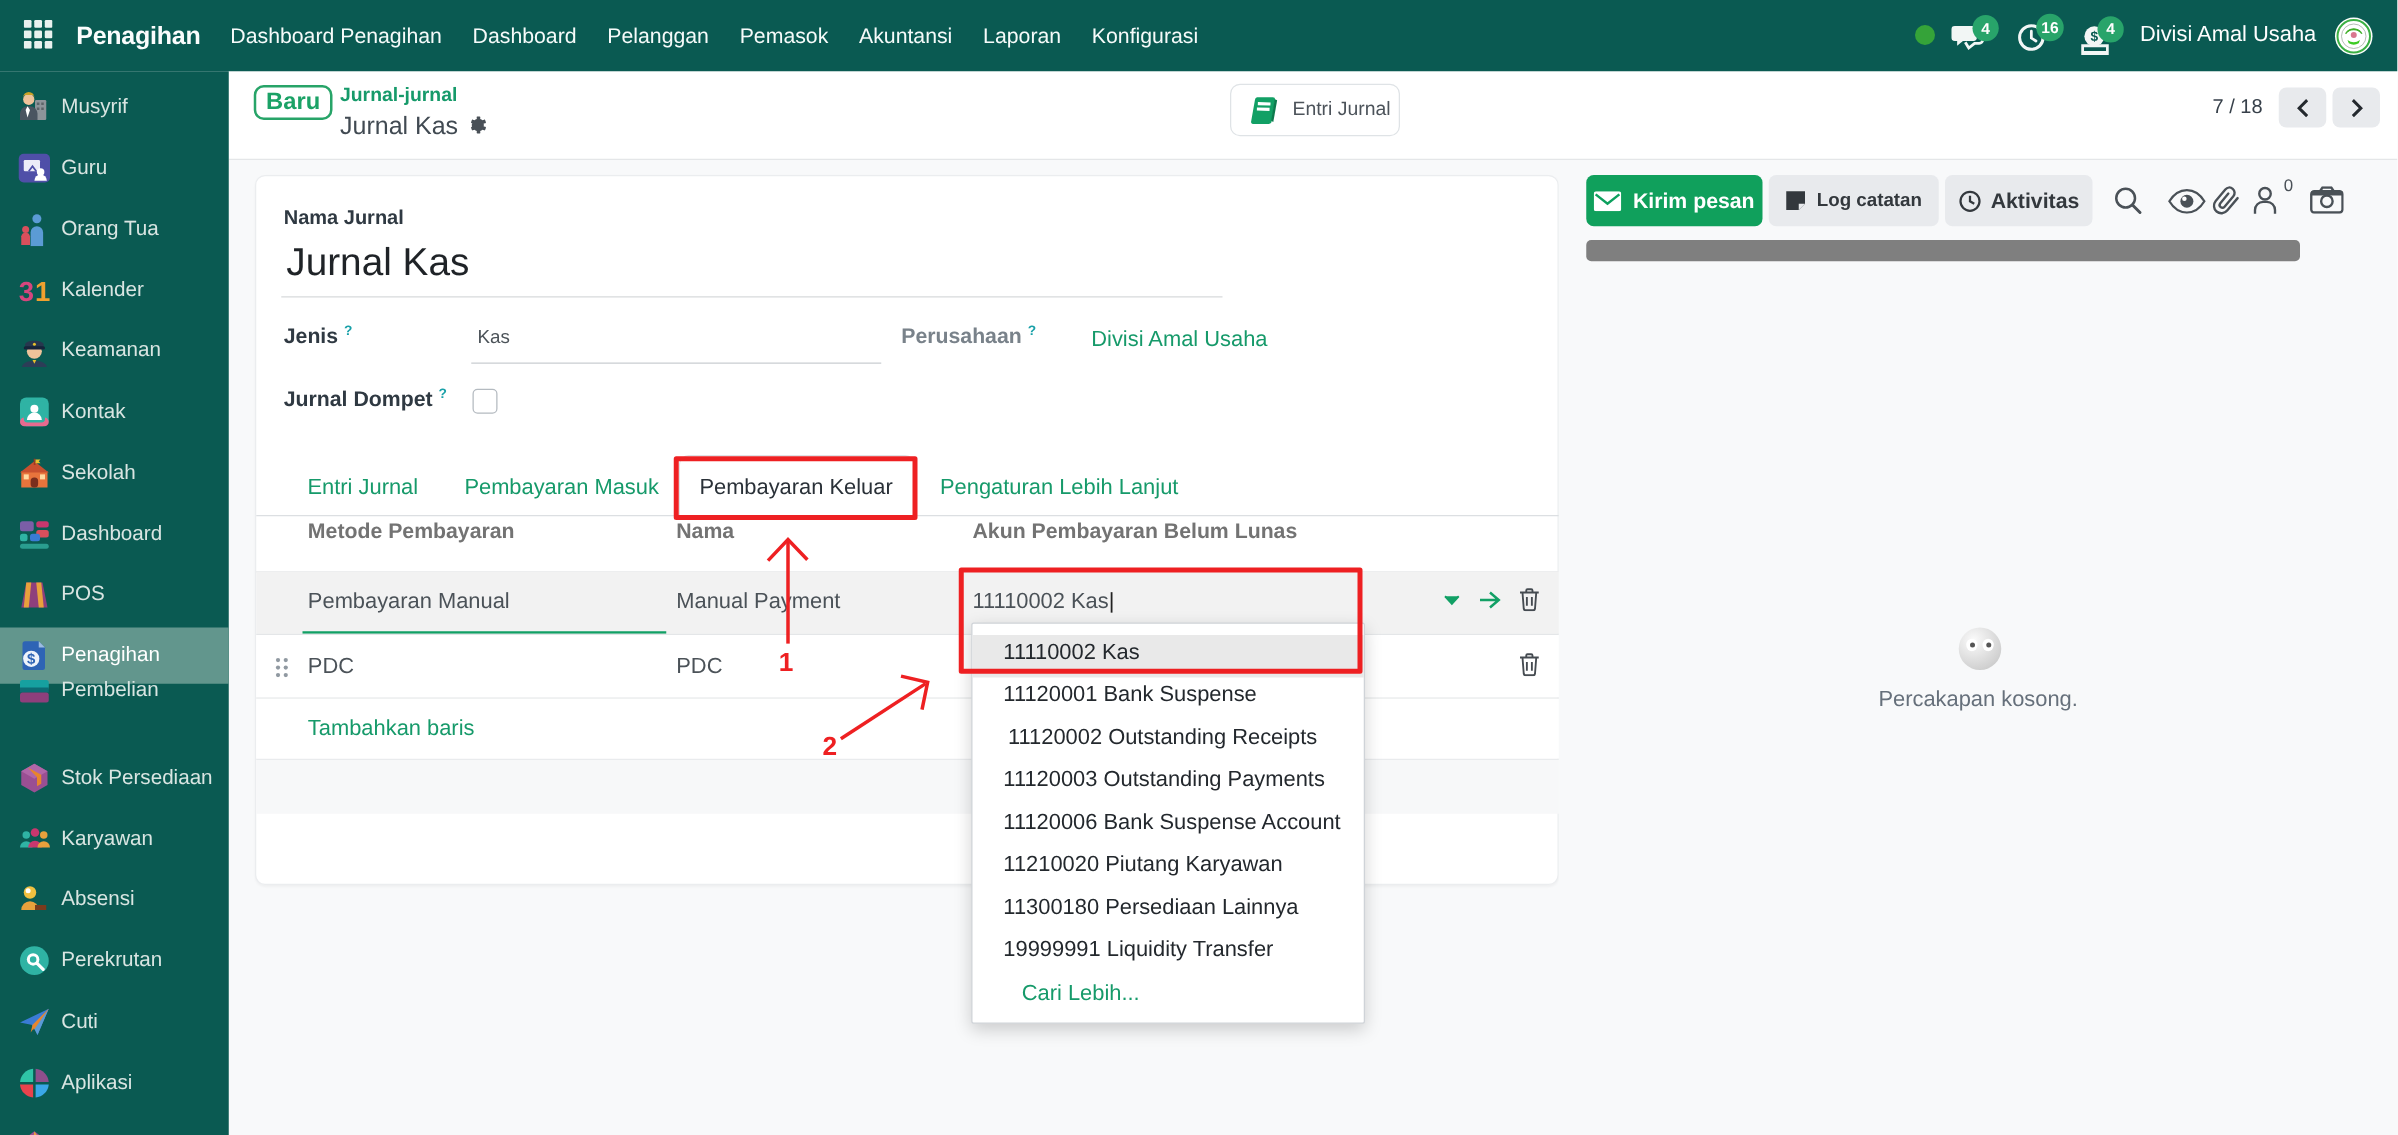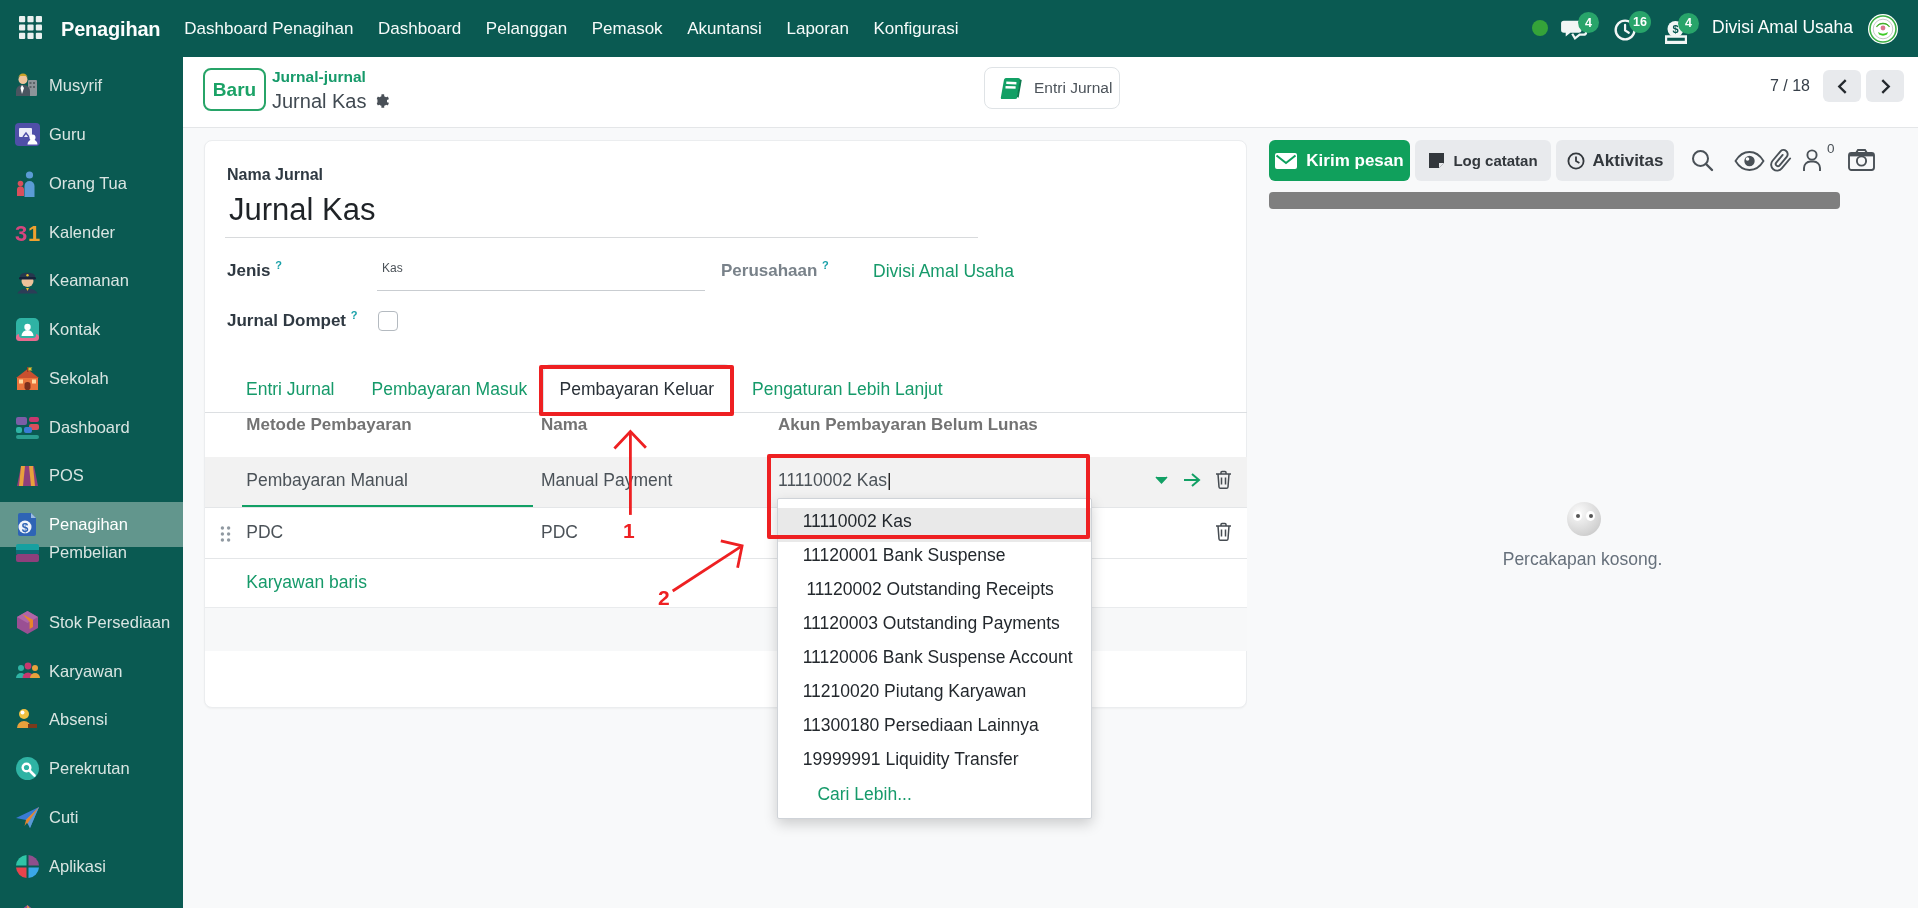--- a/index.html
+++ b/index.html
@@ -18,37 +18,37 @@
 
 
 #sidebar { position:absolute; left:0; top:57px; width:183px; height:851px; background:#0a5a52; z-index:20; }
 .sbitem { position:absolute; left:0; width:183px; height:48.77px; display:flex; align-items:center; color:#d9e5e2; font-size:16.5px; z-index:1; }
 .sbitem .ic { position:absolute; left:14px; width:27px; height:27px; }
 .sbitem .lb { position:absolute; left:49px; white-space:nowrap;text-align:center; }
 .sbitem.active { color:#ffffff; } .sbitem.active::before { content:''; position:absolute; left:0; top:2px; right:0; bottom:2px; background:#62968d; z-index:-1; }
 
 
 #cpanel { position:absolute; left:183px; top:57px; width:1735px; height:71px; background:#ffffff; border-bottom:1px solid #e4e6e8; z-index:10; }
-#btn-baru { position:absolute; left:20px; top:11px; width:63px; height:43px; border:2px solid #27a468; border-radius:8px; color:#1ba266; font-size:19px; font-weight:bold; display:flex; align-items:center; justify-content:center; background:#fff; }
+#btn-baru { position:absolute; left:20px; top:11px; width:63px; height:28px; border:2px solid #27a468; border-radius:8px; color:#1ba266; font-size:19px; font-weight:bold; display:flex; align-items:center; justify-content:center; background:#fff; }
 #bc1 { position:absolute; left:89px; top:11px; font-size:15.5px; font-weight:bold; color:#169a6a; }
 #bc2 { position:absolute; left:89px; top:33px; font-size:20px; color:#414a52; }
 #btn-entri { position:absolute; left:801px; top:10px; width:136px; height:42px; border:1px solid #dfe3e6; border-radius:8px; background:#fff; display:flex; align-items:center; color:#4c535a; font-size:15.5px; white-space:nowrap; }
 #pager { position:absolute; right:14px; top:13px; display:flex; align-items:center; }
 #pagertext { font-size:16px; color:#37404a; margin-right:8px; }
 .pagerbtn { width:38px; height:32px; background:#e8eaed; border-radius:6px; display:flex; align-items:center; justify-content:center; margin-left:5px; }
 
 
 #card { position:absolute; left:204px; top:140px; width:1043px; height:568px; background:#fff; border-radius:8px; border:1px solid #ebedef; box-shadow:0 1px 2px rgba(0,0,0,.04); }
 .lbl { font-weight:bold; color:#2f3942; }
 .q { color:#18a0a8; font-size:11px; font-weight:bold; vertical-align:super; }
 #namajurnal-l { position:absolute; left:22px; top:25px; font-size:16px; }
 #namajurnal-v { position:absolute; left:24px; top:51px; font-size:31px; color:#1f2327; }
 #line1 { position:absolute; left:20px; top:96px; width:753px; height:1px; background:#d8dadc; }
 #jenis-l { position:absolute; left:22px; top:118px; font-size:17px; }
-#jenis-v { position:absolute; left:177px; top:120px; font-size:12px; color:#4b5258; }
+#jenis-v { position:absolute; left:177px; top:120px; font-size:15px; color:#4b5258; }
 #line2 { position:absolute; left:172px; top:149px; width:328px; height:1px; background:#c9cdd1; }
 #perus-l { position:absolute; left:516px; top:118px; font-size:17px; font-weight:bold; color:#79828a; }
 #perus-v { position:absolute; left:668px; top:120px; font-size:17.5px; color:#169a6a; }
 #dompet-l { position:absolute; left:22px; top:168px; font-size:17px; }
 #checkbox { position:absolute; left:173px; top:170px; width:20px; height:20px; border:1.5px solid #b4bac0; border-radius:4px; background:#fff; }
 
 
 .tab { position:absolute; top:238px; font-size:17.5px; color:#169a6a; z-index:3; }
 #tabline { position:absolute; left:0px; top:271px; width:1043px; height:1px; background:#dcdfe2; }
 
@@ -401,21 +401,21 @@
           </g>
         </svg>
       <div class="cell" style="left:41.3px; top:14px;">PDC</div>
       <div class="cell" style="left:336px; top:14px;">PDC</div>
       <svg style="position:absolute; left:1010px; top:14px;" width="17" height="19" viewBox="0 0 17 19">
           <path d="M1 4 h15 M6 4 V2.4 a1 1 0 0 1 1-1 h3 a1 1 0 0 1 1 1 V4 M3 4 l1 13 a1.4 1.4 0 0 0 1.4 1.2 h6.2 a1.4 1.4 0 0 0 1.4-1.2 L14 4 M6.5 7.5 v7 M10.5 7.5 v7" fill="none" stroke="#454b51" stroke-width="1.5"></path>
         </svg>
     </div>
     <div id="rowsep2"></div>
     <div id="rowadd">
-        <div class="cell" style="left:41.3px; top:13px; color:#169a6a;">Karyawan baris</div>
+        <div class="cell" style="left:41.3px; top:13px; color:#169a6a;">Tambahkan baris</div>
       </div>
     <div id="rowsep3"></div>
     <div id="rowstripe"></div>
 
     <div id="dropdown">
       <div style="position:absolute; top:9px; left:0; width:100%; height:33.5px; background:#e9e9e9;"></div>
       <div class="opt" style="top:5.5px;">11110002 Kas</div>
       <div class="opt" style="top:39.5px;">11120001 Bank Suspense</div>
       <div class="opt" style="top:73.5px;padding-left:28px;">11120002 Outstanding Receipts</div>
       <div class="opt" style="top:107.5px;">11120003 Outstanding Payments</div>

